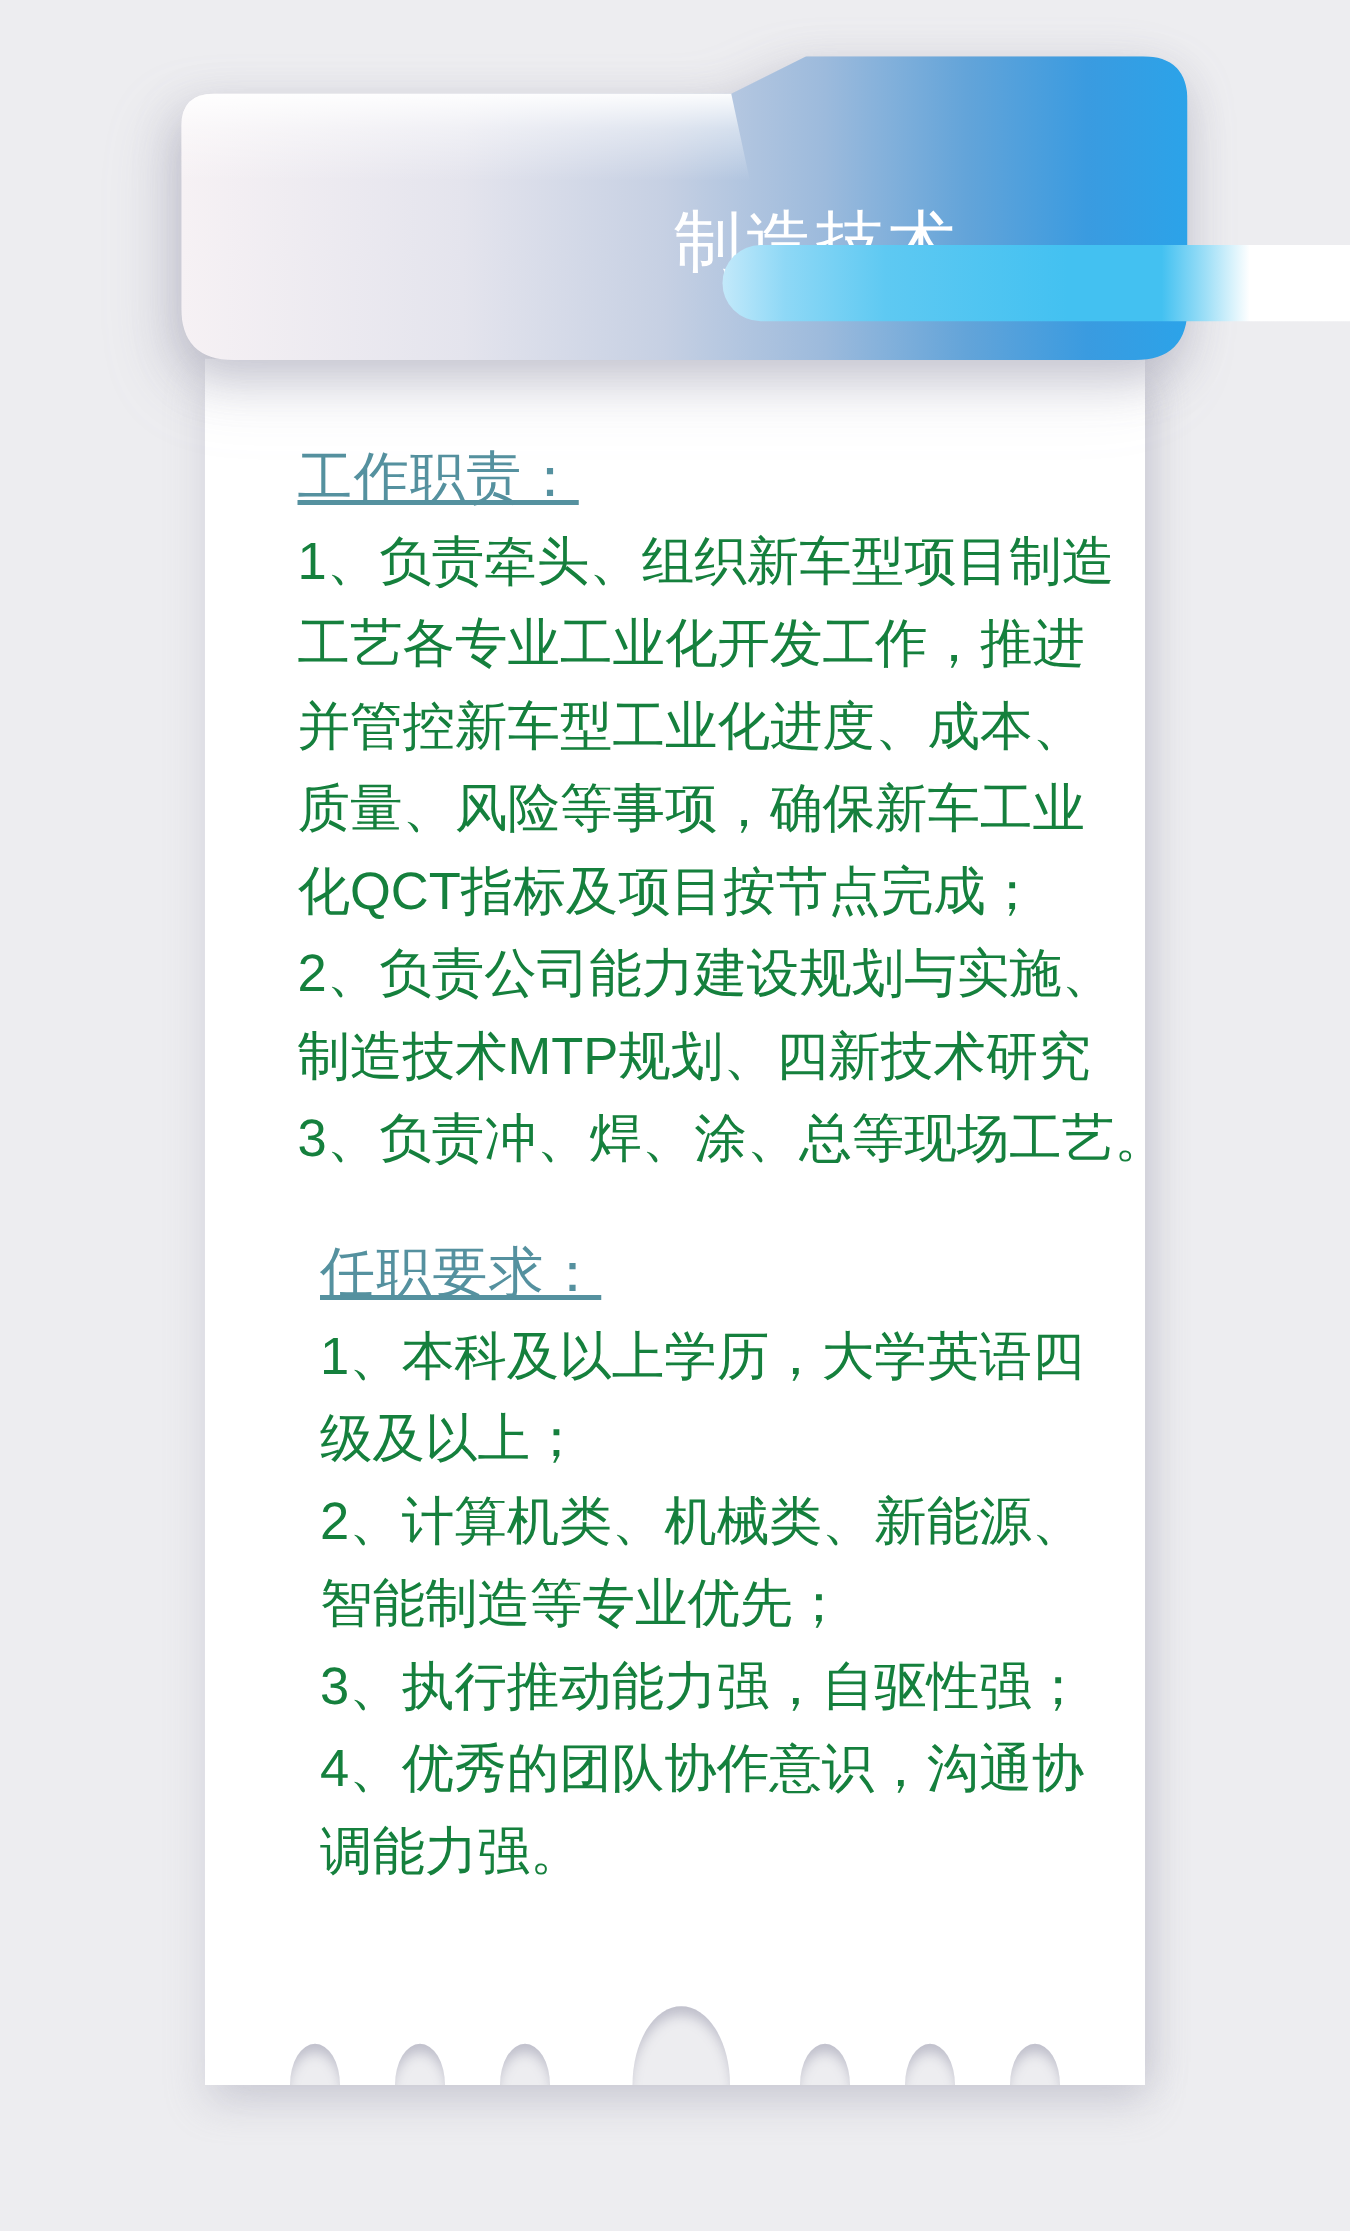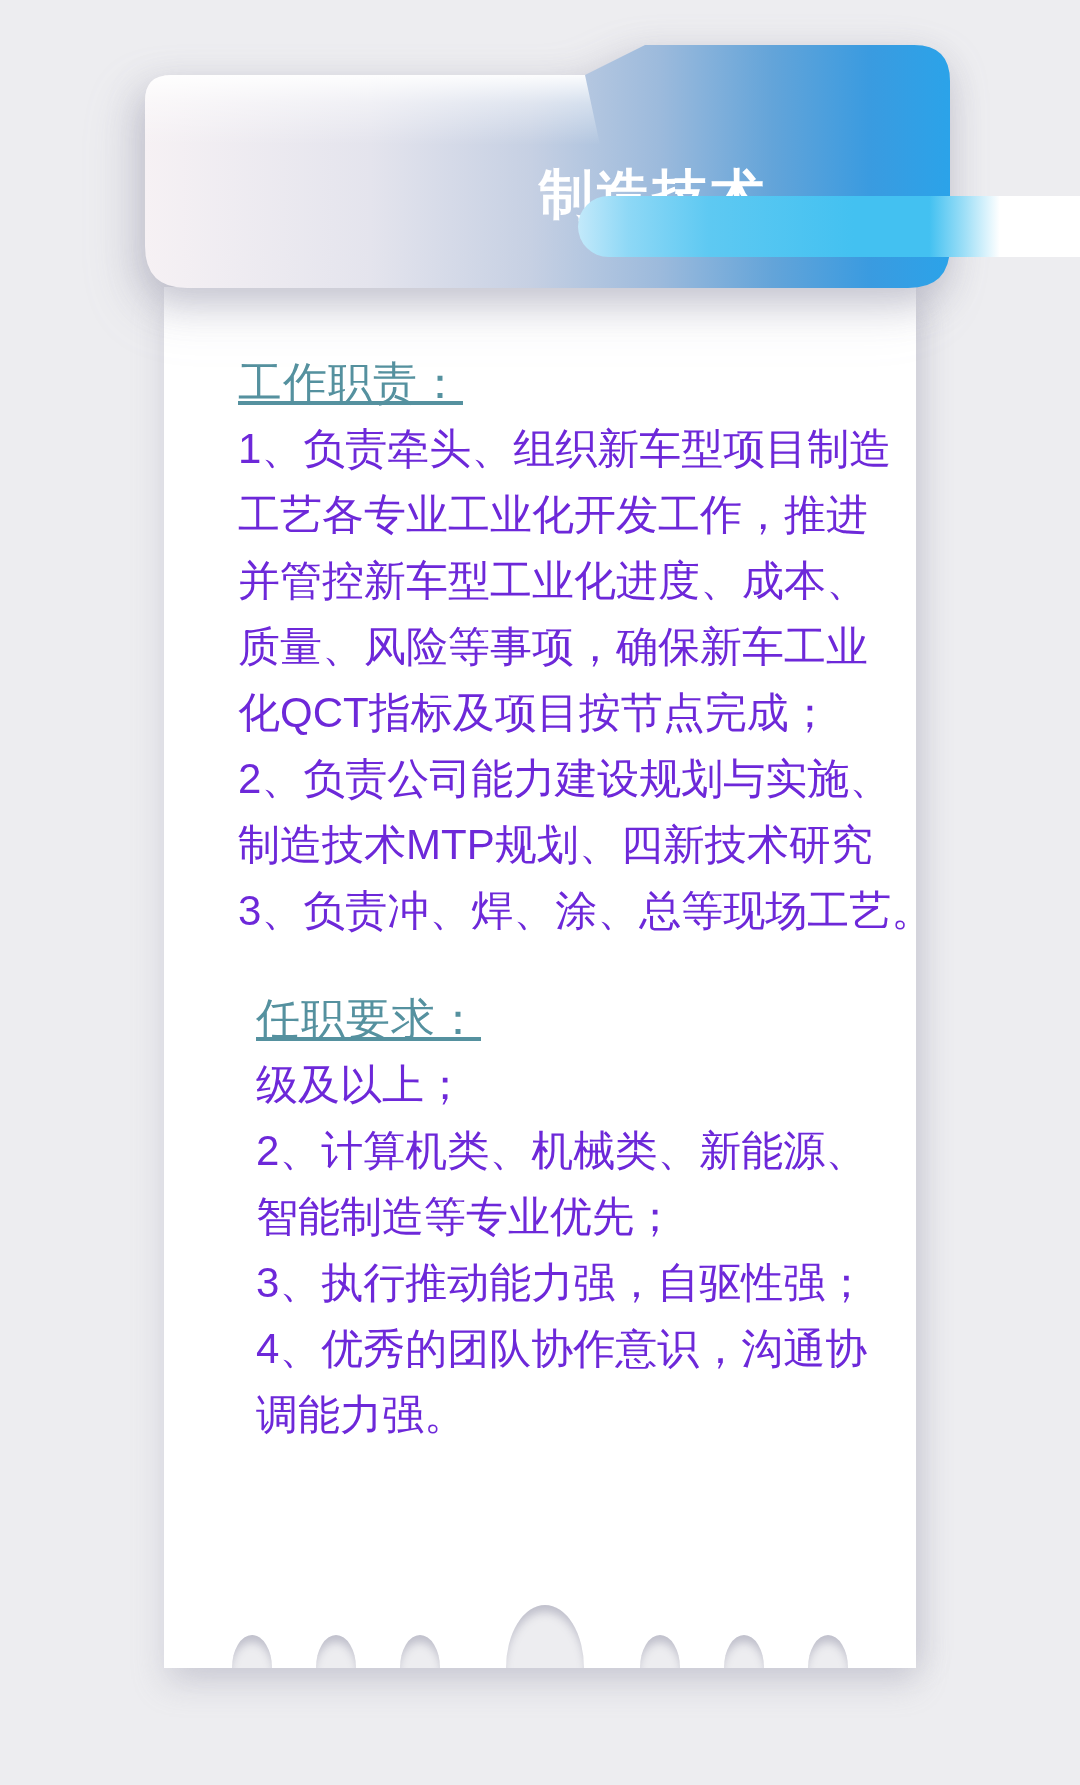--- a/index.html
+++ b/index.html
@@ -16,21 +16,21 @@
 
   
   .header-wrap {
     position:absolute; left:145px; top:45px; width:805px; height:243px;
     filter: drop-shadow(0 14px 18px rgba(125,125,150,0.30))
             drop-shadow(-12px 16px 22px rgba(125,125,150,0.22));
   }
   .header-wrap svg { display:block; width:805px; height:243px; }
   .tab-title {
     position:absolute; top:120px; right:183px;
-    font-size:54px; line-height:1.1; font-weight:700;
+    font-size:54px; line-height:1.1; font-weight:400;
     color:#ffffff; letter-spacing:3px; white-space:nowrap;
   }
 
   
   .accent-bar {
     position:absolute; left:578px; top:196px; height:61px; right:0;
     border-radius:31px 0 0 31px;
     background: linear-gradient(90deg,
       #c3e9fa 0%, #8ed8f6 10%, #5ec9f2 26%, #43c1f1 55%,
       #43c1f1 70%, #9edff7 77%, #ffffff 84%, #ffffff 100%);
@@ -47,21 +47,21 @@
   .card-content { padding:63px 40px 0 74px; }
 
   .section-heading {
     margin:0;
     font-size:44px; line-height:66px; font-weight:400;
     color:#55919f; letter-spacing:1px;text-decoration:underline;
   }
   .job-line {
     margin:0;
     font-size:42px; line-height:66px;
-    color:#6d28d9; letter-spacing:0;
+    color:#15803d; letter-spacing:0;
     white-space:nowrap;
   }
   .section-requirements { margin-top:42px;margin-left:18px; }
 
   
   .scallop {
     position:absolute;
     background:#ededf0;
     border-radius:50%;
     box-shadow: inset 0 10px 9px -3px rgba(125,125,150,0.40);
@@ -91,20 +91,21 @@
         <p class="job-line">并管控新车型工业化进度、成本、</p>
         <p class="job-line">质量、风险等事项，确保新车工业</p>
         <p class="job-line">化QCT指标及项目按节点完成；</p>
         <p class="job-line">2、负责公司能力建设规划与实施、</p>
         <p class="job-line">制造技术MTP规划、四新技术研究</p>
         <p class="job-line">3、负责冲、焊、涂、总等现场工艺。</p>
       </section>
 
       <section class="section-requirements">
         <h2 class="section-heading">任职要求：</h2>
+        <p class="job-line">1、本科及以上学历，大学英语四</p>
         <p class="job-line">级及以上；</p>
         <p class="job-line">2、计算机类、机械类、新能源、</p>
         <p class="job-line">智能制造等专业优先；</p>
         <p class="job-line">3、执行推动能力强，自驱性强；</p>
         <p class="job-line">4、优秀的团队协作意识，沟通协</p>
         <p class="job-line">调能力强。</p>
       </section>
 
     </div>
 

